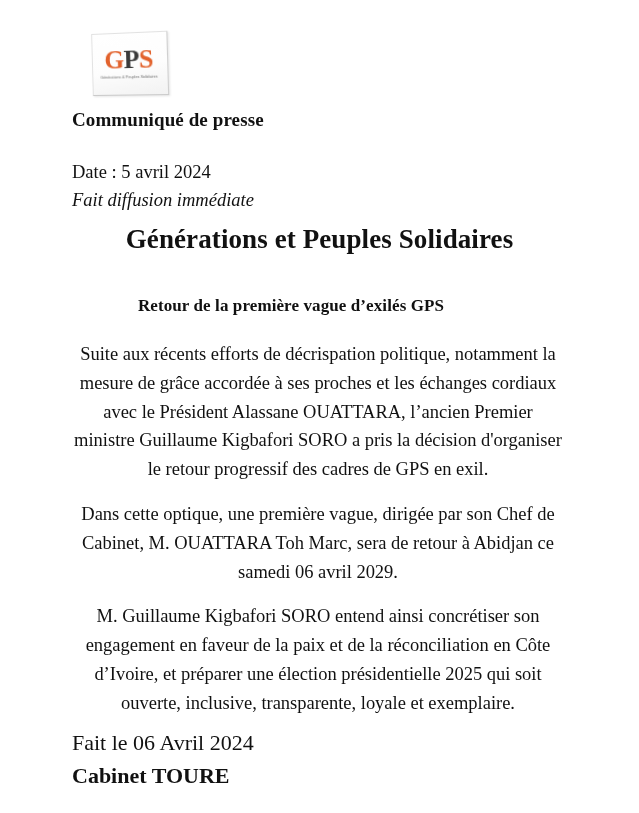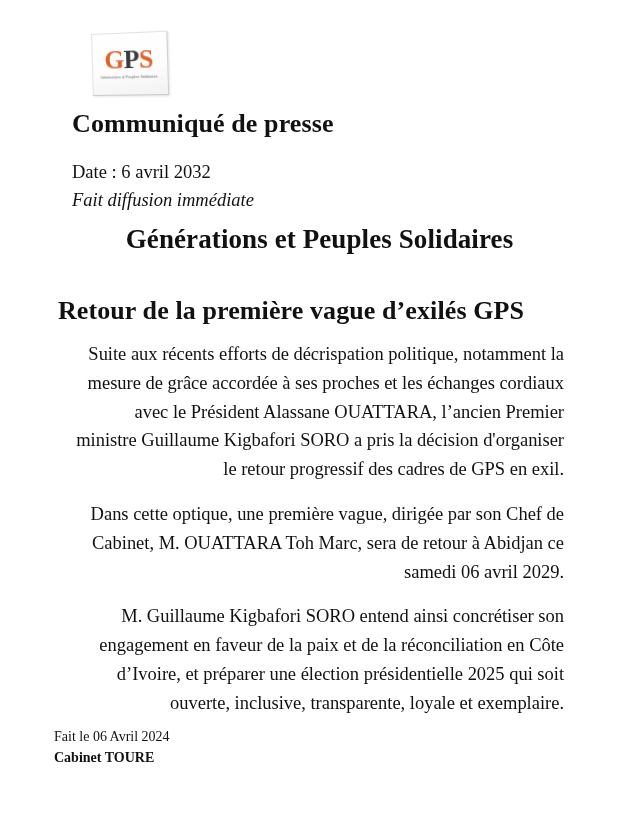--- a/index.html
+++ b/index.html
@@ -79,21 +79,21 @@
     letter-spacing: 0.05px;
     margin-top: 3px;
     max-width: 62px;
   }
 
   
   .doc-title {
     position: absolute;
     left: 72px;
     top: 109px;
-    font-size: 26px;
+    font-size: 19px;
     font-weight: 700;
     letter-spacing: 0.1px;
   }
 
   .date-block {
     position: absolute;
     left: 72px;
     top: 158px;
     font-size: 18.5px;
     line-height: 1.52;
@@ -111,47 +111,47 @@
     font-weight: 700;
     letter-spacing: 0.1px;
   }
 
   .sub-title {
     position: absolute;
     left: 0;
     top: 296px;
     width: 582px;
     text-align: center;
-    font-size: 26px;
+    font-size: 17px;
     font-weight: 700;
     letter-spacing: 0.1px;
   }
 
   
   .body-block {
     position: absolute;
     left: 72px;
     top: 340px;
     width: 492px;
   }
   .body-par {
     font-size: 18.5px;
     line-height: 28.8px;
-    text-align: right;
+    text-align: center;
     margin: 0 0 16px 0;
     letter-spacing: -0.02px;
   }
   .body-par:last-child { margin-bottom: 0; }
 
   
   .sign-block {
     position: absolute;
-    left: 54px;
+    left: 72px;
     top: 726px;
-    font-size: 14px;
+    font-size: 22px;
     line-height: 1.52;
   }
   .sign-date { font-weight: 400; }
   .sign-name { font-weight: 700; }
 </style>
 </head>
 <body>
 
 <div class="page">
 
@@ -159,21 +159,21 @@
     <div class="logo-card"></div>
     <div class="logo-inner">
       <div class="logo-word"><span class="logo-g">G</span><span class="logo-p">P</span><span class="logo-s">S</span></div>
       <div class="logo-tag">Générations &amp; Peuples Solidaires</div>
     </div>
   </div>
 
   <div class="doc-title">Communiqué de presse</div>
 
   <div class="date-block">
-    <div class="date-line">Date : 6 avril 2032</div>
+    <div class="date-line">Date : 5 avril 2024</div>
     <div class="release-line">Fait diffusion immédiate</div>
   </div>
 
   <div class="org-title">Générations et Peuples Solidaires</div>
 
   <div class="sub-title">Retour de la première vague d’exilés GPS</div>
 
   <div class="body-block">
     <p class="body-par">Suite aux récents efforts de décrispation politique, notamment la mesure de grâce accordée à ses proches et les échanges cordiaux avec le Président Alassane OUATTARA, l’ancien Premier ministre Guillaume Kigbafori SORO a pris la décision d'organiser le retour progressif des cadres de GPS en exil.</p>
     <p class="body-par">Dans cette optique, une première vague, dirigée par son Chef de Cabinet, M. OUATTARA Toh Marc, sera de retour à Abidjan ce samedi 06 avril 2029.</p>

